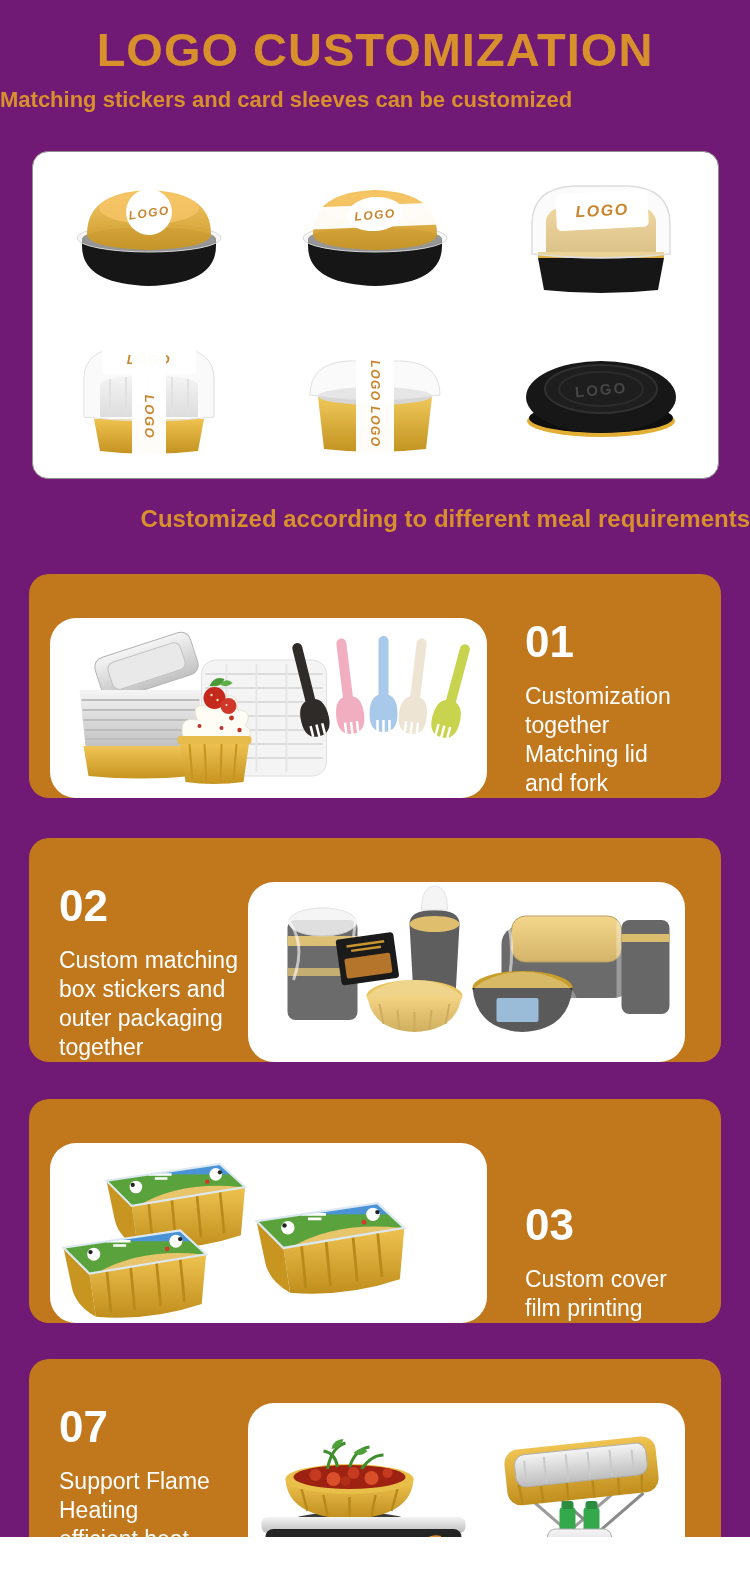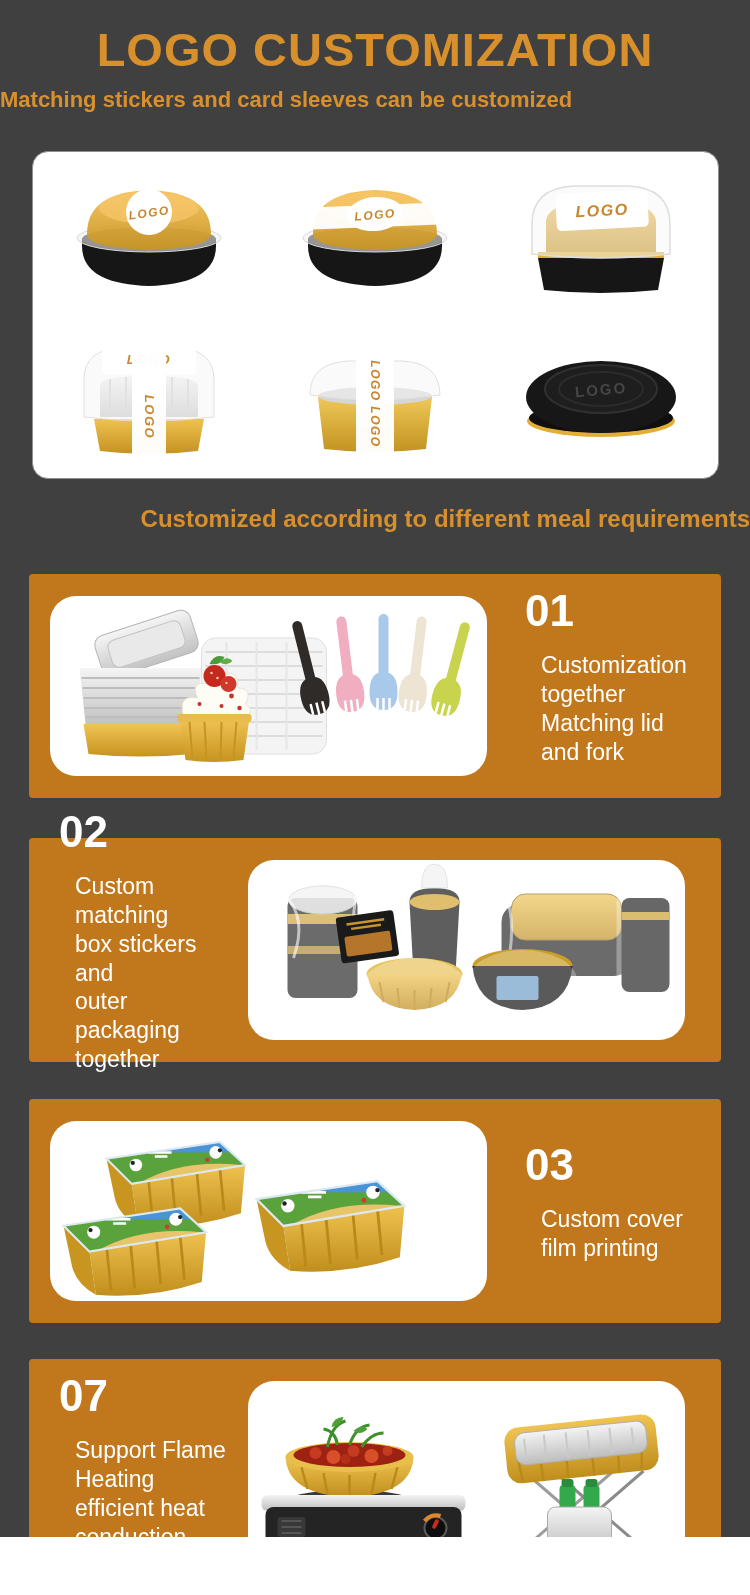--- a/index.html
+++ b/index.html
@@ -1,42 +1,42 @@
 <!DOCTYPE html>
 <html><head>
 <meta charset="utf-8">
 <style>
   html,body{margin:0;padding:0;background:#fff}
-  .page{position:relative;width:750px;height:1537px;background:#404040;overflow:hidden;
+  .page{position:relative;width:750px;height:1537px;background:#701a75;overflow:hidden;
         font-family:"Liberation Sans",sans-serif}
   .hdr-title{margin:0;padding-top:22px;text-align:center;font-size:47px;font-weight:700;
              letter-spacing:1px;color:#D8902C}
   .hdr-sub{margin:10px 0 0;font-size:22px;font-weight:700;color:#D8902C}
   .product-box{width:687px;height:328px;margin:38px auto 0;border:1px solid #8e8e8e;
                border-radius:16px;box-sizing:border-box;background:#fff;
                display:grid;grid-template-columns:1fr 1fr 1fr;grid-auto-rows:1fr;
                place-items:center;padding:6px 4px}
   .product-box svg{display:block}
   .mid-heading{margin:26px 0 0;text-align:right;font-size:24px;font-weight:700;color:#D8902C}
-  .card{width:692px;height:224px;margin:0 auto;background:#C1771C;border-radius:4px;
-        display:flex;align-items:center;box-sizing:border-box}
+  .card{width:692px;height:224px;margin:0 auto;background:#C1771C;border-radius:20px;
+        display:flex;align-items:flex-end;box-sizing:border-box}
   .card.first{margin-top:41px}
   .card.m40{margin-top:40px}
   .card.m37{margin-top:37px}
   .card.m36{margin-top:36px}
   .panel{width:437px;height:180px;background:#fff;border-radius:26px;flex:none;overflow:hidden}
   .panel svg{display:block;width:100%;height:100%}
   .card.img-left{padding-left:21px}
   .card.img-right{padding-right:36px}
   .card.img-right .panel{order:2;margin-left:auto}
   .txt{color:#fff}
   .card.img-left .txt{padding-left:38px;width:196px}
   .card.img-right .txt{padding-left:30px;width:205px}
   .num{font-size:44px;font-weight:700;line-height:1;margin:0 0 18px}
-  .desc{font-size:23px;line-height:1.26;margin:16px;white-space:pre-line}
+  .desc{font-size:23px;line-height:1.26;margin:0;white-space:pre-line}
   .logoTxt{font-family:"Liberation Sans",sans-serif;font-weight:700;font-style:italic;
            fill:#C9862E;letter-spacing:1.5px}
   .embossTxt{font-family:"Liberation Sans",sans-serif;font-weight:700;letter-spacing:2px;fill:#464646}
 </style>
 </head>
 <body>
 
 <div class="page">
 
   <h1 class="hdr-title">LOGO CUSTOMIZATION</h1>

